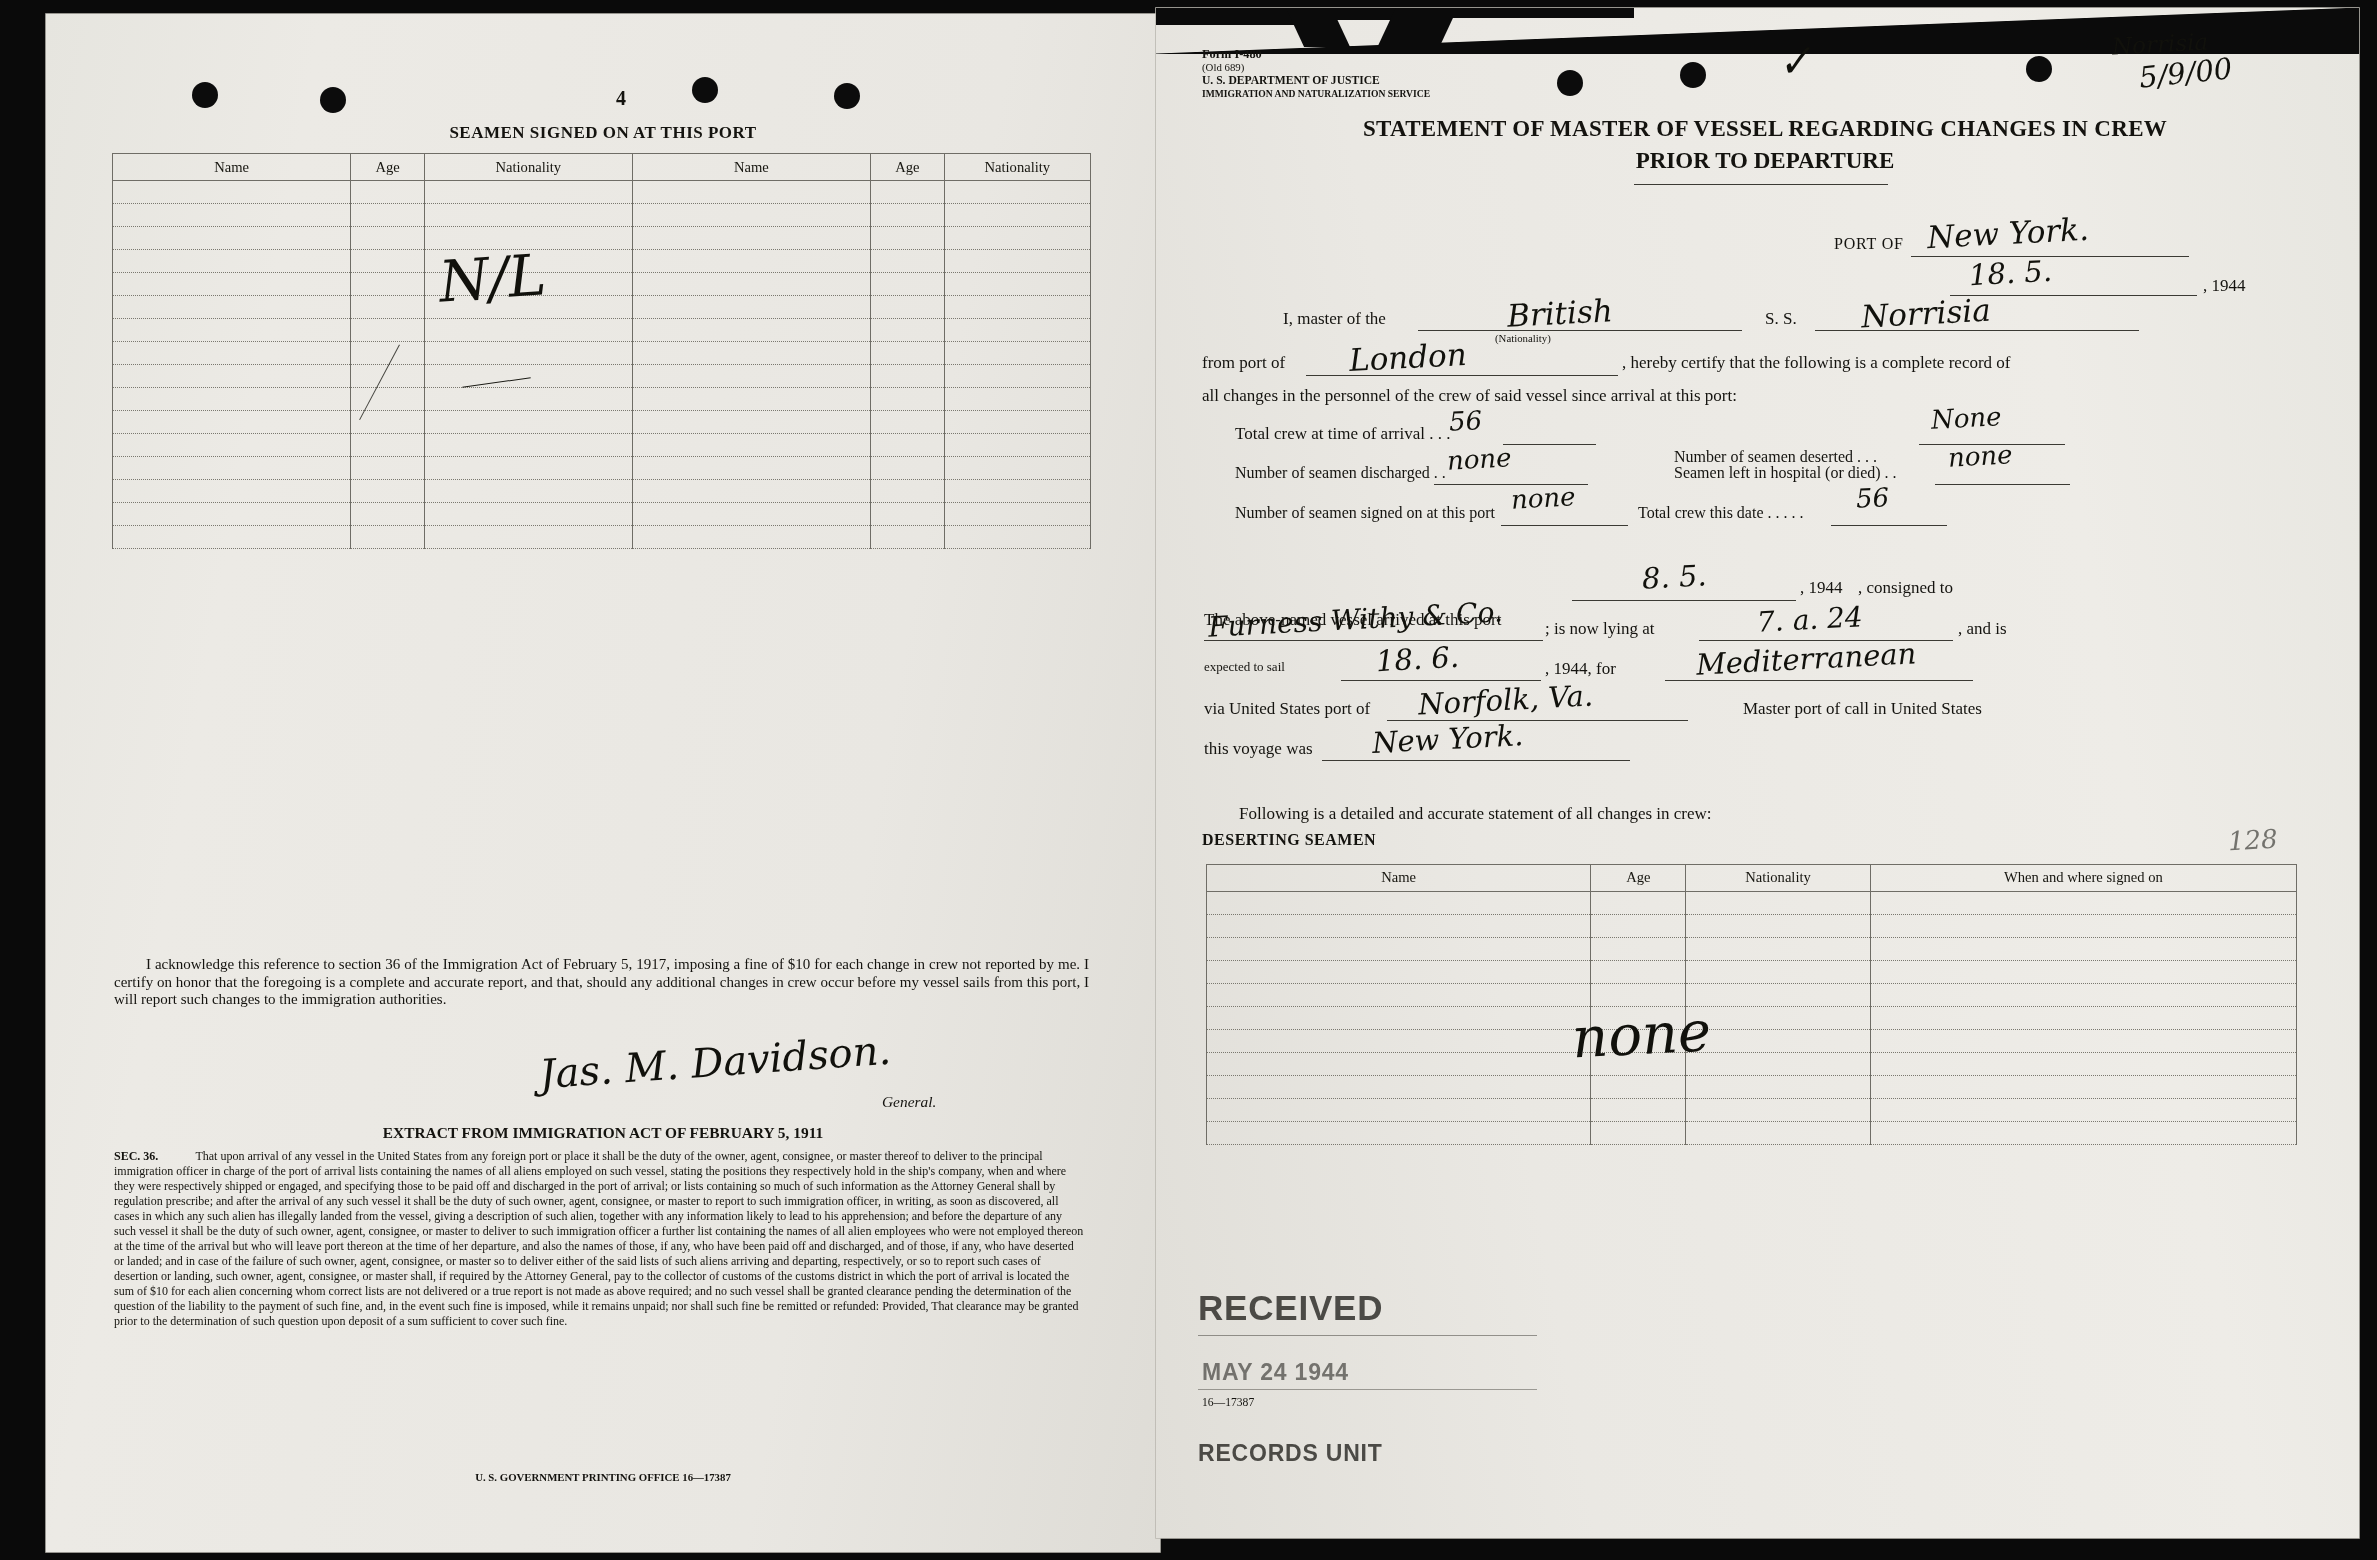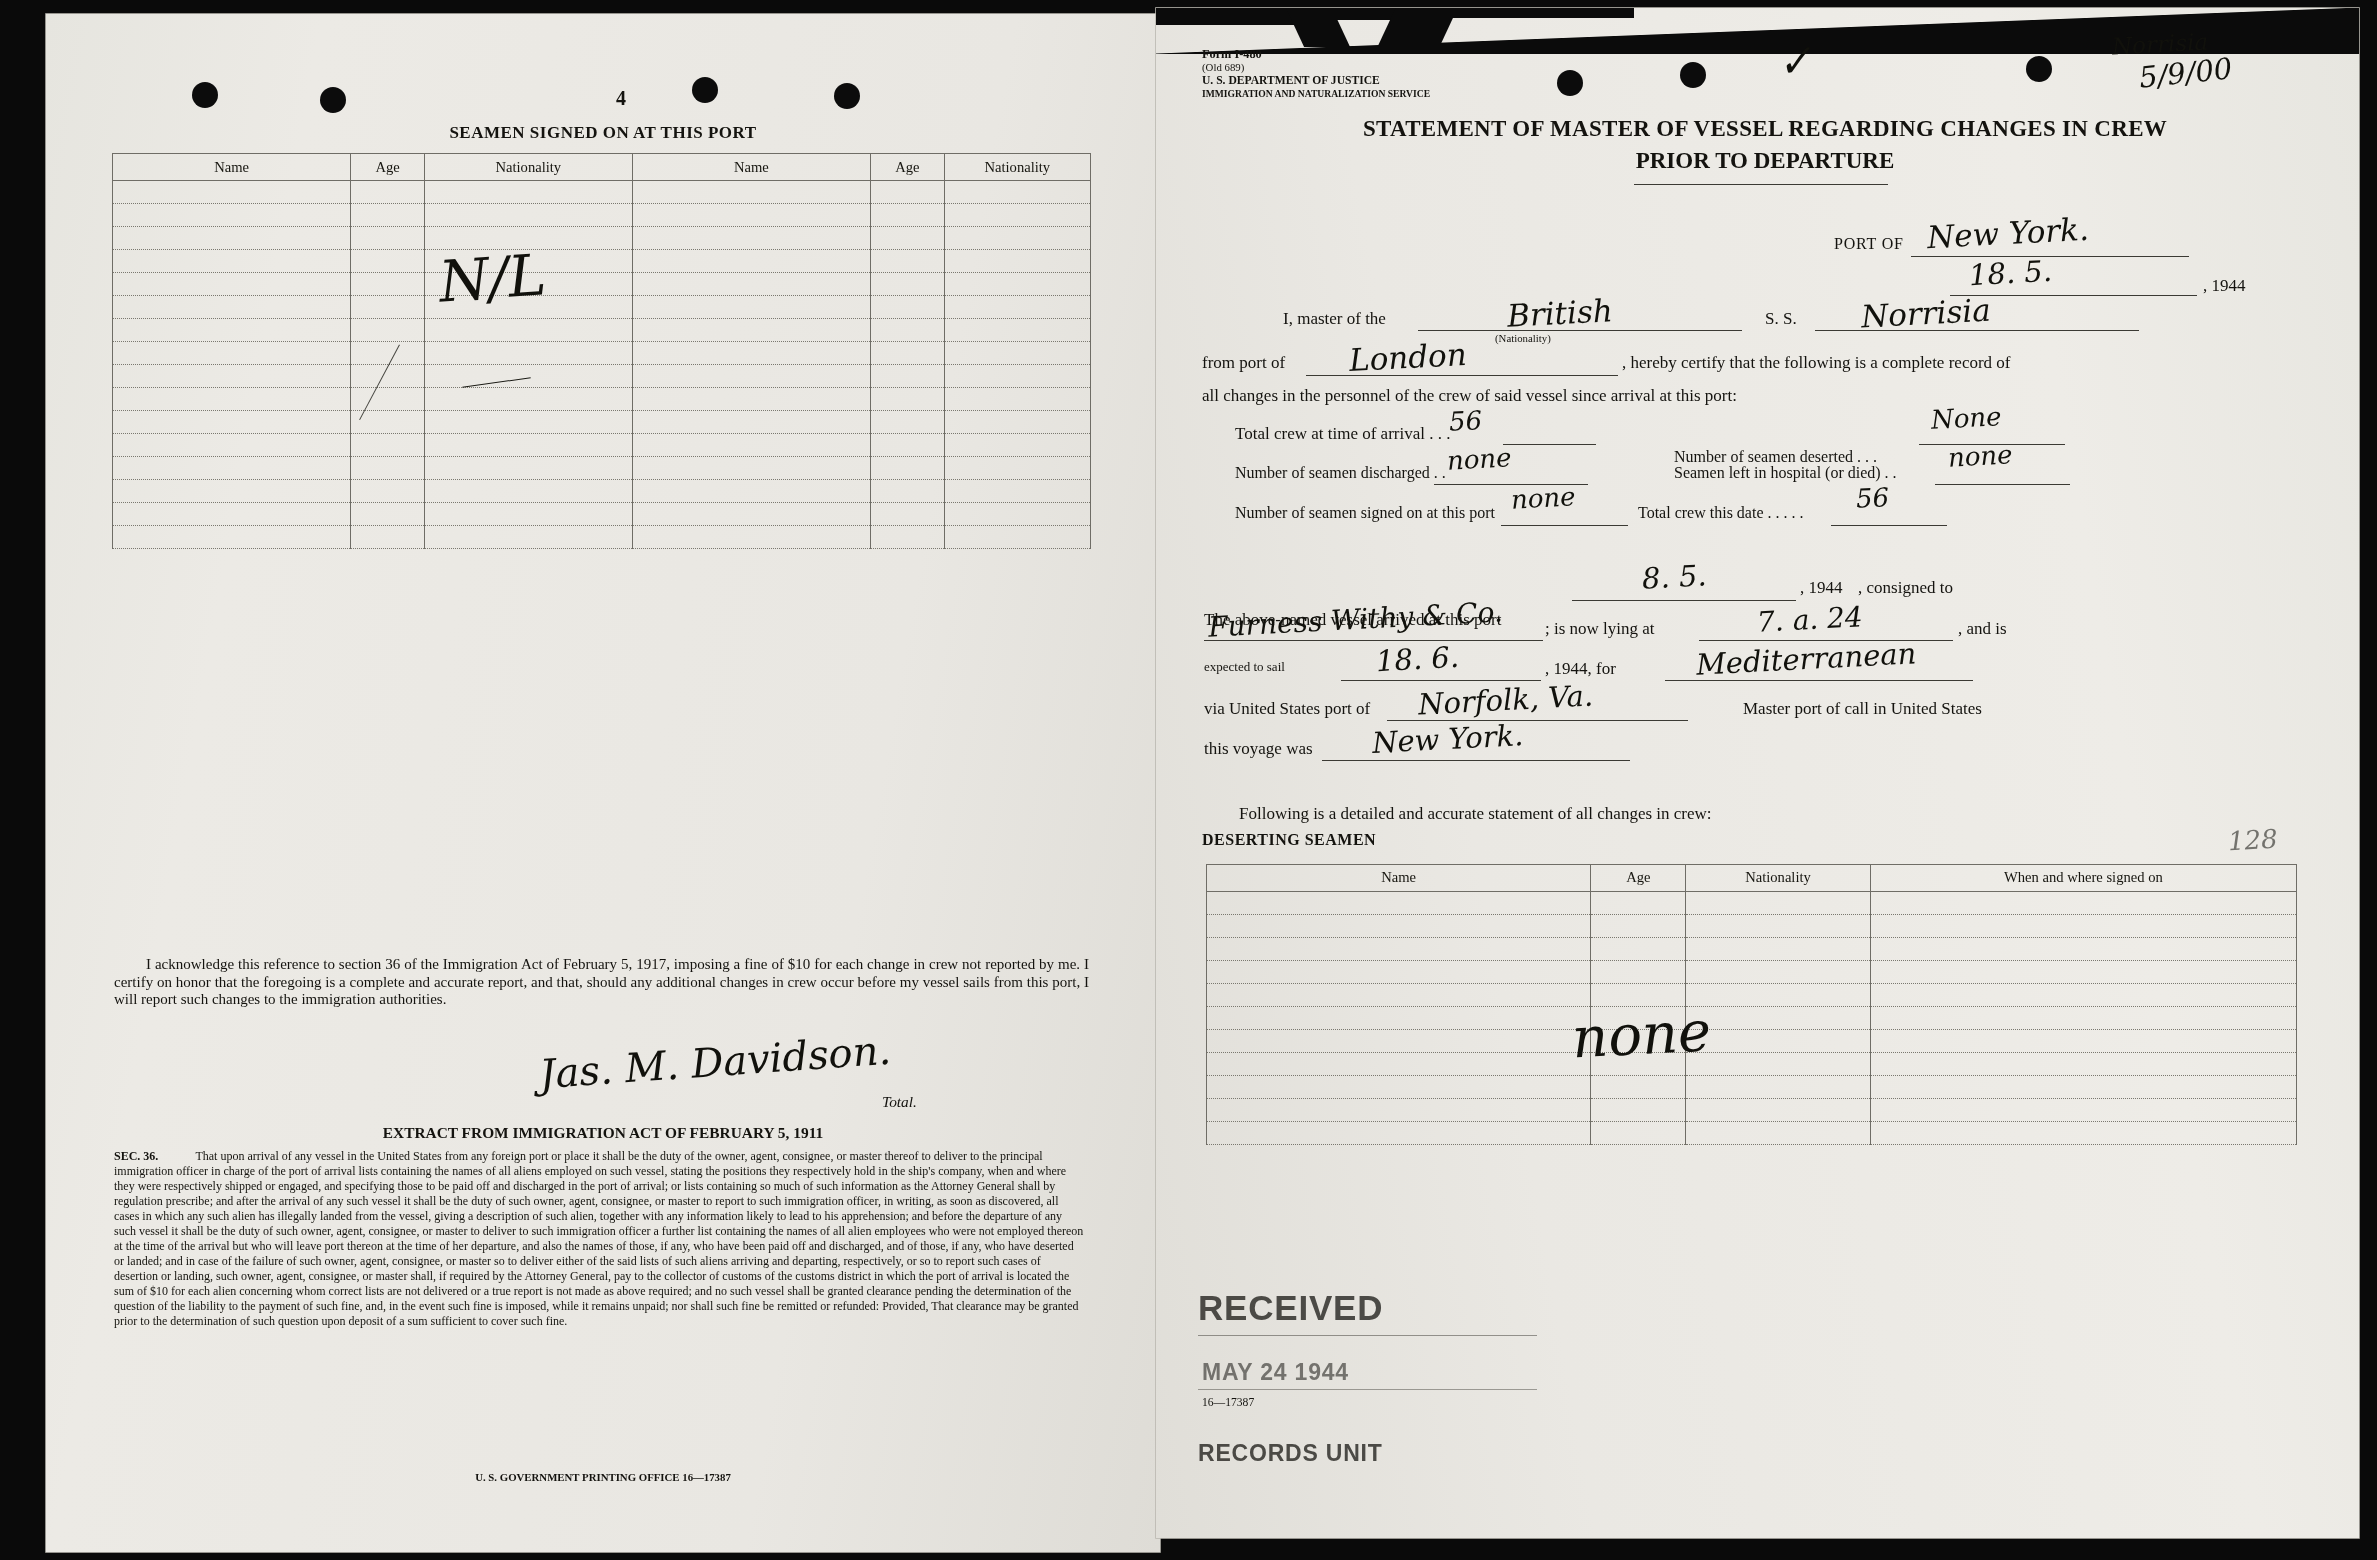--- a/index.html
+++ b/index.html
@@ -211,21 +211,21 @@
     <div class="hw" style="left:393px;top:231px;font-size:57px;transform:rotate(-4deg);">N/L</div>
 
     <div style="position:absolute;left:324px;top:362px;width:154px;height:85px;
          border-left:1.5px solid #1a1a14;transform:rotate(28deg);opacity:.8;"></div>
     <div style="position:absolute;left:416px;top:368px;width:69px;border-bottom:1.5px solid #1a1a14;
          transform:rotate(-8deg);"></div>
 
     <div class="t" id="ack" style="left:68px;top:942px;width:975px;font-size:15px;line-height:17.7px;text-align:justify;text-indent:32px;">I acknowledge this reference to section 36 of the Immigration Act of February 5, 1917, imposing a fine of $10 for each change in crew not reported by me.   I certify on honor that the foregoing is a complete and accurate report, and that, should any additional changes in crew occur before my vessel sails from this port, I will report such changes to the immigration authorities.</div>
 
     <div class="hw" style="left:493px;top:1025px;font-size:40px;transform:rotate(-4deg);">Jas. M. Davidson.</div>
-    <div class="t" style="left:836px;top:1079px;font-size:15.4px;font-style:italic;">Total.</div>
+    <div class="t" style="left:836px;top:1079px;font-size:15.4px;font-style:italic;">General.</div>
 
     <div class="t bold" style="left:0;top:1110px;width:1114px;text-align:center;font-size:15.4px;">EXTRACT FROM IMMIGRATION ACT OF FEBRUARY 5, 1911</div>
 
     <div class="t" style="left:68px;top:1135px;width:971px;">
       <span class="bold sc" style="font-size:12px;">SEC. 36.</span>
       <span class="smalltext">That upon arrival of any vessel in the United States from any foreign port or place it shall be the duty of the owner, agent, consignee, or master thereof to deliver to the principal immigration officer in charge of the port of arrival lists containing the names of all aliens employed on such vessel, stating the positions they respectively hold in the ship's company, when and where they were respectively shipped or engaged, and specifying those to be paid off and discharged in the port of arrival; or lists containing so much of such information as the Attorney General shall by regulation prescribe; and after the arrival of any such vessel it shall be the duty of such owner, agent, consignee, or master to report to such immigration officer, in writing, as soon as discovered, all cases in which any such alien has illegally landed from the vessel, giving a description of such alien, together with any information likely to lead to his apprehension; and before the departure of any such vessel it shall be the duty of such owner, agent, consignee, or master to deliver to such immigration officer a further list containing the names of all alien employees who were not employed thereon at the time of the arrival but who will leave port thereon at the time of her departure, and also the names of those, if any, who have been paid off and discharged, and of those, if any, who have deserted or landed; and in case of the failure of such owner, agent, consignee, or master so to deliver either of the said lists of such aliens arriving and departing, respectively, or so to report such cases of desertion or landing, such owner, agent, consignee, or master shall, if required by the Attorney General, pay to the collector of customs of the customs district in which the port of arrival is located the sum of $10 for each alien concerning whom correct lists are not delivered or a true report is not made as above required; and no such vessel shall be granted clearance pending the determination of the question of the liability to the payment of such fine, and, in the event such fine is imposed, while it remains unpaid; nor shall such fine be remitted or refunded: Provided, That clearance may be granted prior to the determination of such question upon deposit of a sum sufficient to cover such fine.</span>
     </div>
 
     <div class="t bold" style="left:0;top:1457px;width:1114px;text-align:center;font-size:10.8px;">U. S. GOVERNMENT PRINTING OFFICE      16—17387</div>
   </div>

